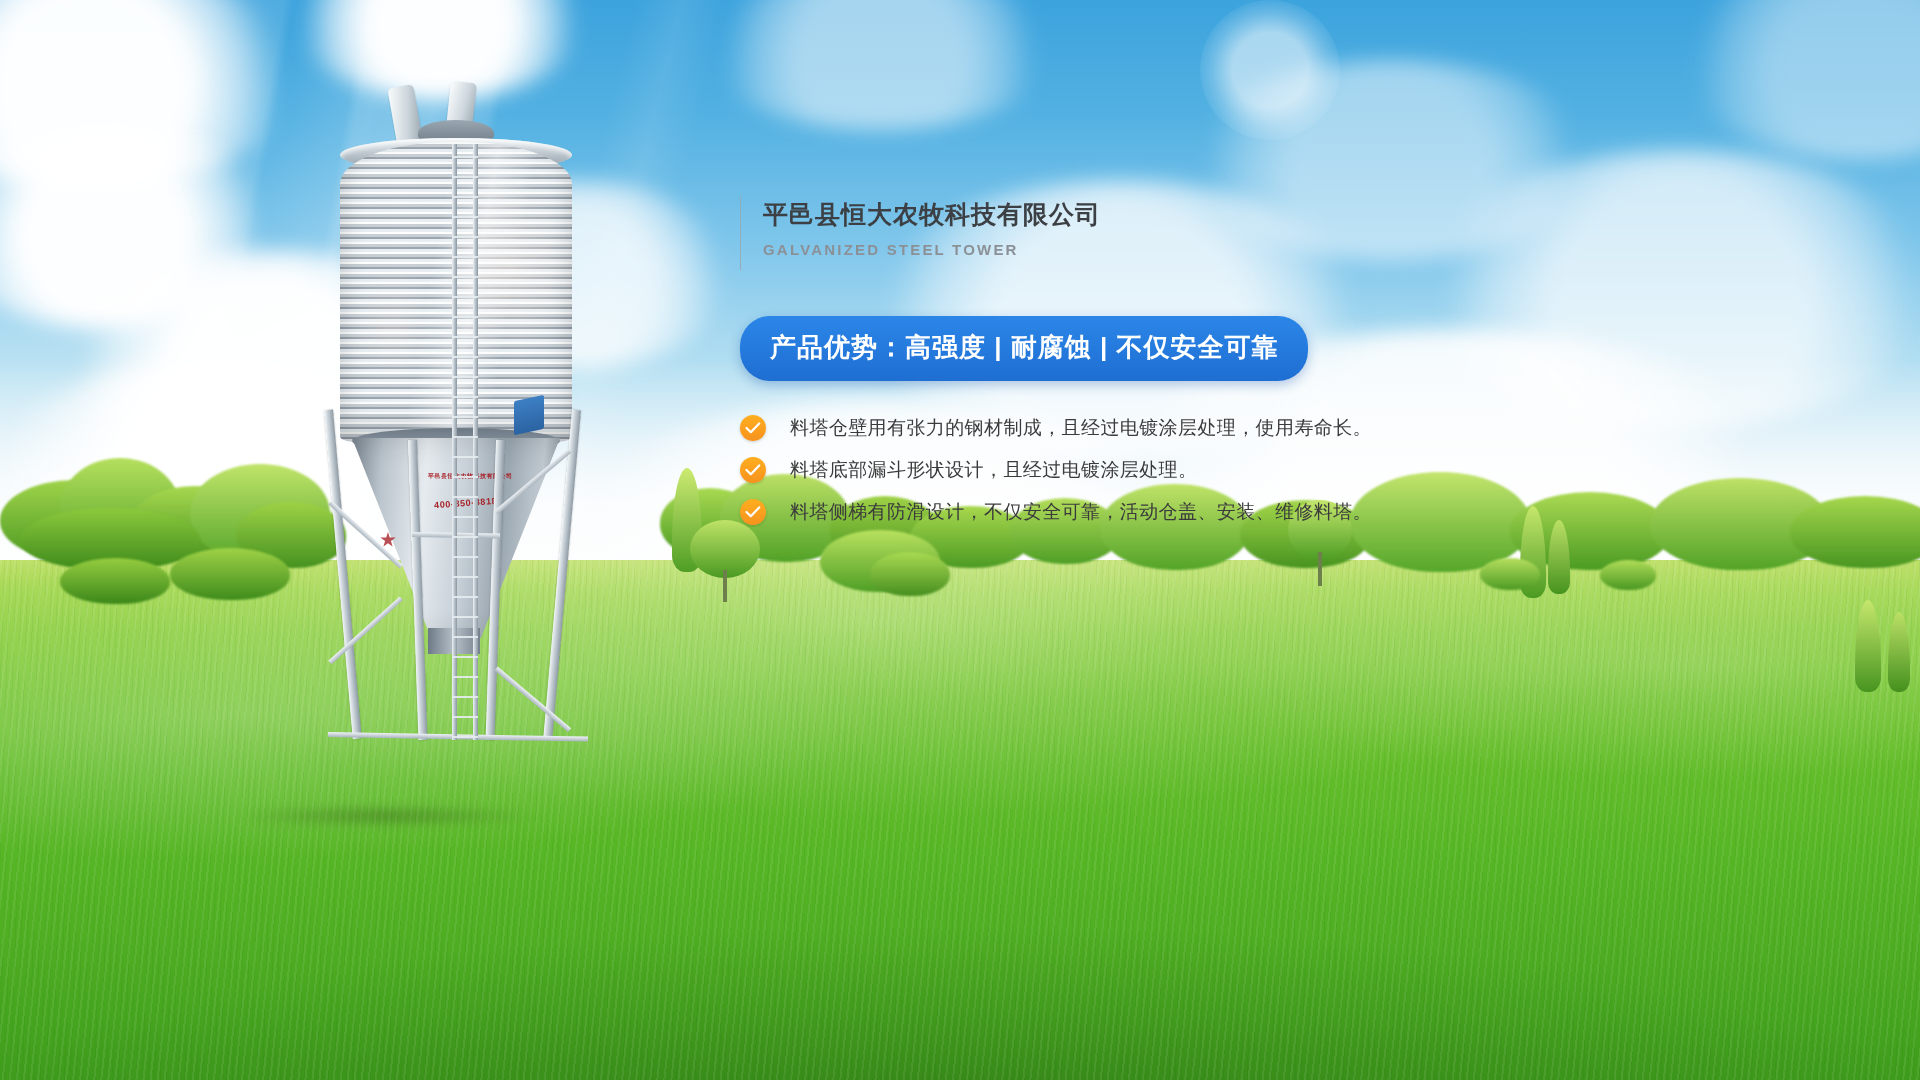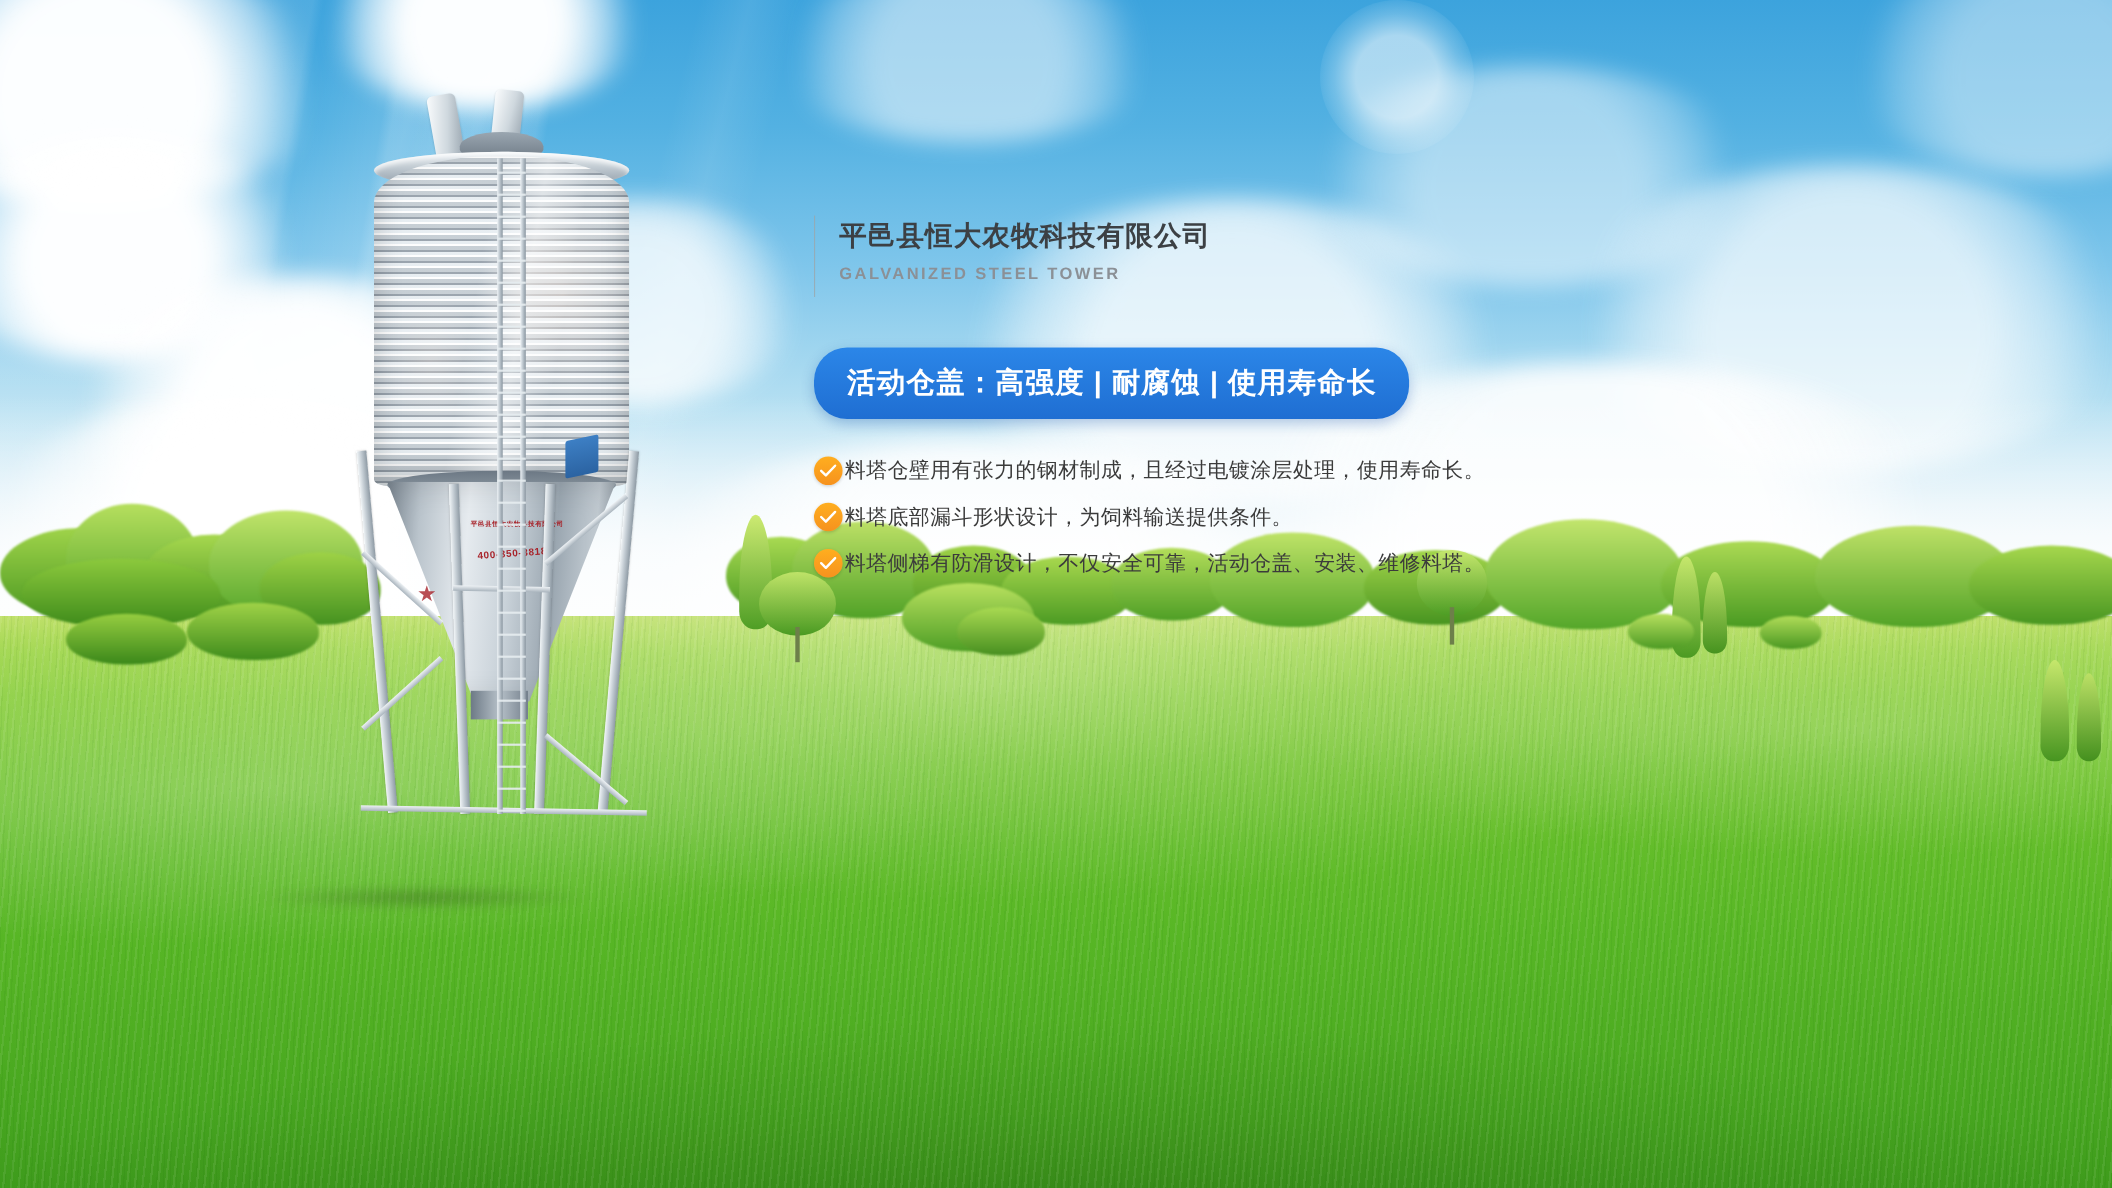--- a/index.html
+++ b/index.html
@@ -142,21 +142,21 @@
 
   .adv-pill {
     margin-top:46px; display:inline-block;
     background:linear-gradient(180deg,#2b86e8,#1f6ed2);
     color:#fff; font-size:26px; font-weight:bold; letter-spacing:1px;
     padding:14px 30px 16px; border-radius:30px;
     box-shadow:0 4px 12px rgba(20,80,170,.3);
   }
 
   .bullets { margin-top:34px; }
-  .bullet { display:flex; align-items:center; gap:2px; margin-bottom:16px; }
+  .bullet { display:flex; align-items:center; gap:24px; margin-bottom:16px; }
   .chk {
     flex:0 0 auto; width:26px; height:26px; border-radius:50%;
     background:linear-gradient(180deg,#ffae1f,#f6921e);
     box-shadow:0 1px 3px rgba(0,0,0,.18);
     position:relative;
   }
   .chk svg { position:absolute; left:5px; top:6px; }
   .btxt { font-size:19px; color:#3b3b3b; letter-spacing:.4px; white-space:nowrap; }
 </style>
 </head>
@@ -317,41 +317,41 @@
   <div id="panel">
 
     <div class="title-row">
       <div class="vdiv"></div>
       <div class="co-block">
         <div class="co-name">平邑县恒大农牧科技有限公司</div>
         <div class="co-sub">GALVANIZED STEEL TOWER</div>
       </div>
     </div>
 
-    <div class="adv-pill">活动仓盖：高强度 | 耐腐蚀 | 使用寿命长</div>
+    <div class="adv-pill">产品优势：高强度 | 耐腐蚀 | 不仅安全可靠</div>
 
     <div class="bullets">
 
       <div class="bullet">
         <span class="chk">
           <svg width="16" height="14" viewBox="0 0 16 14">
               <path d="M1.5 7 L5.8 11.2 L14.2 2.4" fill="none" stroke="#ffffff" stroke-width="2.2" stroke-linecap="round" stroke-linejoin="round"></path>
             </svg>
         </span>
         <span class="btxt">料塔仓壁用有张力的钢材制成，且经过电镀涂层处理，使用寿命长。</span>
       </div>
 
 
       <div class="bullet">
         <span class="chk">
           <svg width="16" height="14" viewBox="0 0 16 14">
               <path d="M1.5 7 L5.8 11.2 L14.2 2.4" fill="none" stroke="#ffffff" stroke-width="2.2" stroke-linecap="round" stroke-linejoin="round"></path>
             </svg>
         </span>
-        <span class="btxt">料塔底部漏斗形状设计，为饲料输送提供条件。</span>
+        <span class="btxt">料塔底部漏斗形状设计，且经过电镀涂层处理。</span>
       </div>
 
 
       <div class="bullet">
         <span class="chk">
           <svg width="16" height="14" viewBox="0 0 16 14">
               <path d="M1.5 7 L5.8 11.2 L14.2 2.4" fill="none" stroke="#ffffff" stroke-width="2.2" stroke-linecap="round" stroke-linejoin="round"></path>
             </svg>
         </span>
         <span class="btxt">料塔侧梯有防滑设计，不仅安全可靠，活动仓盖、安装、维修料塔。</span>

